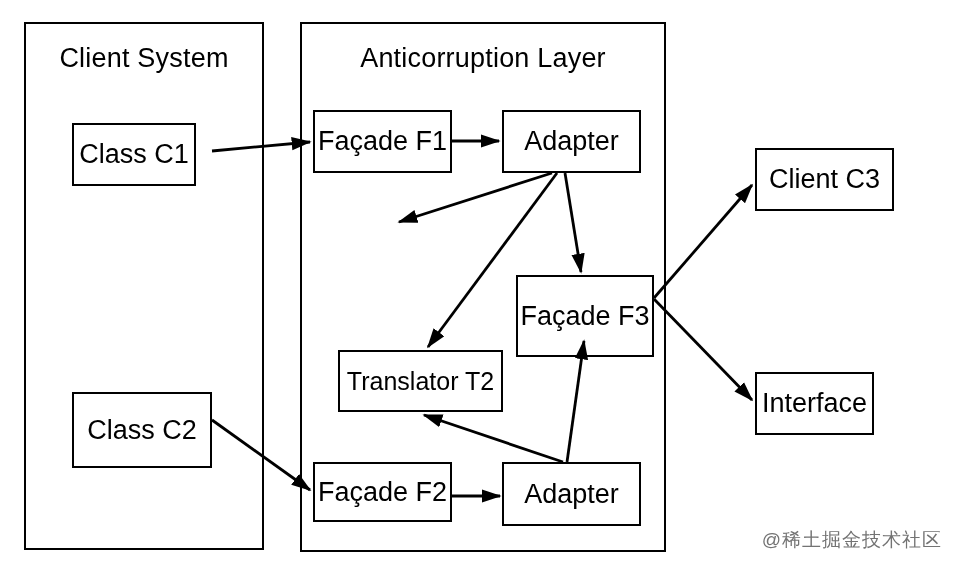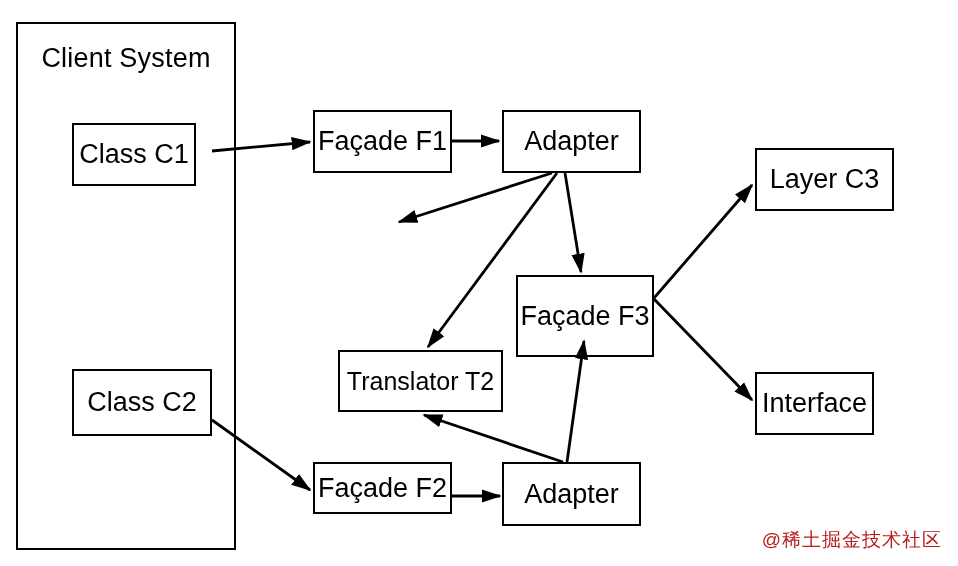--- a/index.html
+++ b/index.html
@@ -51,65 +51,68 @@
     width: 958px;
     height: 566px;
     pointer-events: none;
     z-index: 3;
   }
   .watermark {
     position: absolute;
     right: 16px;
     bottom: 13px;
     font-size: 19px;
-    color: #b91c1c;
+    color: #737373;
     letter-spacing: 1px;
     z-index: 4;
     margin-left: 48px;
   }
 </style>
 </head>
 <body>
 
 <div class="stage">
 
-  <div class="container" style="left:16px; top:22px; width:220px; height:528px;">
+  <div class="container" style="left:24px; top:22px; width:240px; height:528px;">
     <div class="container-title">Client System</div>
   </div>
 
+  <div class="container" style="left:300px; top:22px; width:366px; height:530px;">
+    <div class="container-title">Anticorruption Layer</div>
+  </div>
 
 
   <div class="node" style="left:72px; top:123px; width:124px; height:63px;">
     <span>Class C1</span>
   </div>
-  <div class="node" style="left:72px; top:369px; width:140px; height:67px;text-align:right;">
+  <div class="node" style="left:72px; top:392px; width:140px; height:76px;text-align:right;">
     <span>Class C2</span>
   </div>
 
   <div class="node" style="left:313px; top:110px; width:139px; height:63px;">
     <span>Façade F1</span>
   </div>
   <div class="node" style="left:502px; top:110px; width:139px; height:63px;">
     <span>Adapter</span>
   </div>
   <div class="node small" style="left:338px; top:350px; width:165px; height:62px;">
     <span>Translator T2</span>
   </div>
   <div class="node" style="left:516px; top:275px; width:138px; height:82px;">
     <span>Façade F3</span>
   </div>
-  <div class="node" style="left:313px; top:462px; width:139px; height:52px;">
+  <div class="node" style="left:313px; top:462px; width:139px; height:60px;">
     <span>Façade F2</span>
   </div>
   <div class="node" style="left:502px; top:462px; width:139px; height:64px;">
     <span>Adapter</span>
   </div>
 
   <div class="node" style="left:755px; top:148px; width:139px; height:63px;">
-    <span>Layer C3</span>
+    <span>Client C3</span>
   </div>
   <div class="node" style="left:755px; top:372px; width:119px; height:63px;text-align:right;">
     <span>Interface</span>
   </div>
 
   <svg class="edge-layer" id="edge-layer" viewBox="0 0 958 566">
     <defs>
       <marker id="arrowhead" viewBox="0 0 12 8" refX="11" refY="4" markerWidth="20" markerHeight="14" markerUnits="userSpaceOnUse" orient="auto">
         <path d="M 0 0 L 12 4 L 0 8 z" fill="#000000"></path>
       </marker>

